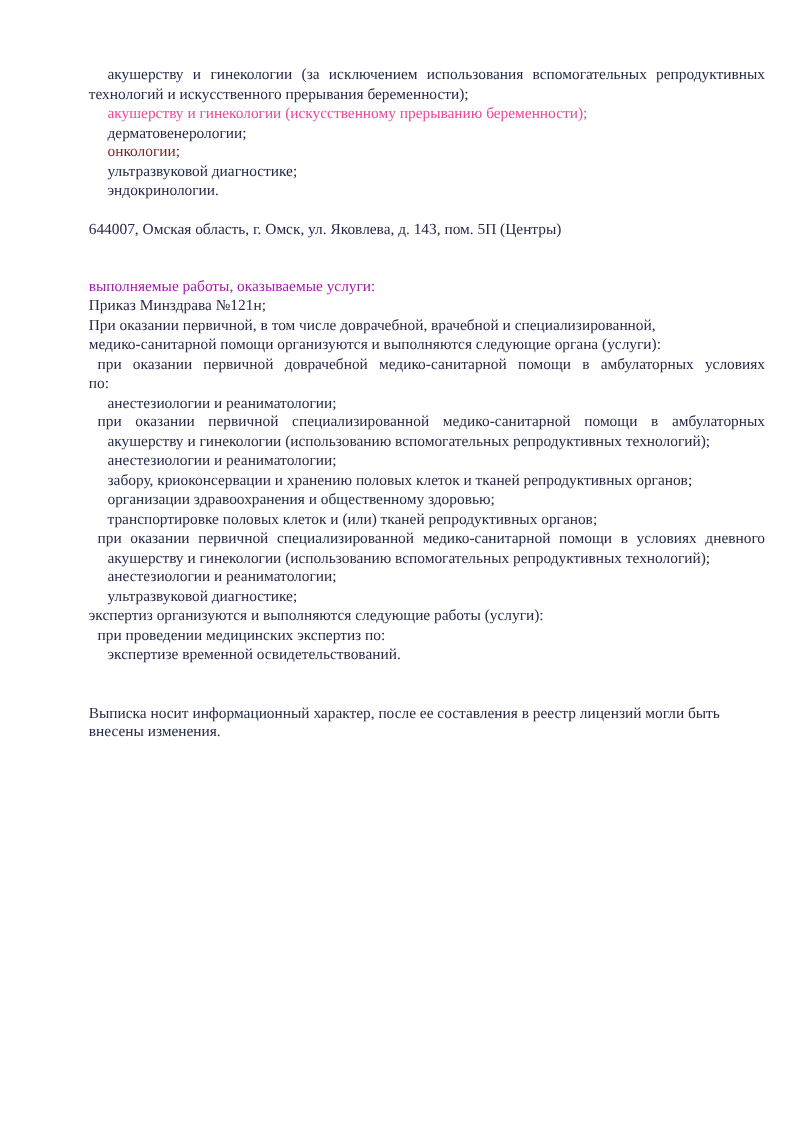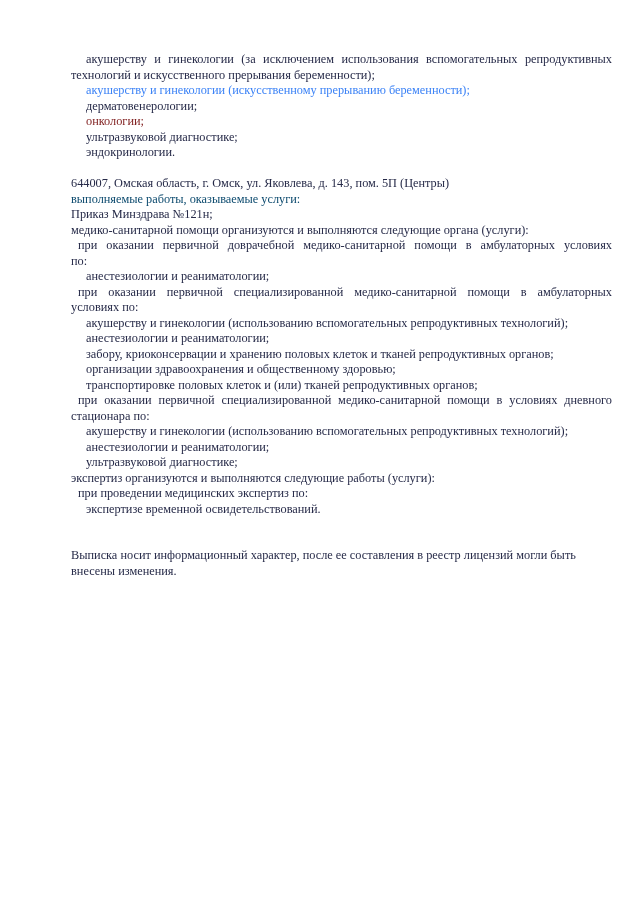--- a/index.html
+++ b/index.html
@@ -41,42 +41,41 @@
     text-align-last: justify;
   }
 </style>
 </head>
 <body style="background: rgb(255, 255, 255);">
 
 <div class="page">
   <div class="doc-body">
       <div class="line ind2 stretch" style="color: rgb(38, 42, 72);">акушерству и гинекологии (за исключением использования вспомогательных репродуктивных</div>
       <div class="line" style="color: rgb(38, 42, 72);">технологий и искусственного прерывания беременности);</div>
-      <div class="line ind2" style="color: #3b82f6;">акушерству и гинекологии (искусственному прерыванию беременности);</div>
+      <div class="line ind2" style="color: #ec4899;">акушерству и гинекологии (искусственному прерыванию беременности);</div>
       <div class="line ind2" style="color: rgb(38, 42, 72);">дерматовенерологии;</div>
       <div class="line ind2" style="color: #7f1d1d;">онкологии;</div>
       <div class="line ind2" style="color: rgb(38, 42, 72);">ультразвуковой диагностике;</div>
       <div class="line ind2" style="color: rgb(38, 42, 72);">эндокринологии.</div>
       <div class="line" style="color: rgb(38, 42, 72);"></div>
       <div class="line" style="color: rgb(38, 42, 72);">644007, Омская область, г. Омск, ул. Яковлева, д. 143, пом. 5П (Центры)</div>
-      <div class="line" style="color: #0c4a6e;">выполняемые работы, оказываемые услуги:</div>
+      <div class="line" style="color: #a21caf; margin-top: 30px;">выполняемые работы, оказываемые услуги:</div>
       <div class="line" style="color: rgb(38, 42, 72);">Приказ Минздрава №121н;</div>
+      <div class="line" style="color: rgb(38, 42, 72);">При оказании первичной, в том числе доврачебной, врачебной и специализированной,</div>
       <div class="line" style="color: rgb(38, 42, 72);">медико-санитарной помощи организуются и выполняются следующие органа (услуги):</div>
       <div class="line ind1 stretch" style="color: rgb(38, 42, 72);">при оказании первичной доврачебной медико-санитарной помощи в амбулаторных условиях</div>
       <div class="line" style="color: rgb(38, 42, 72);">по:</div>
       <div class="line ind2" style="color: rgb(38, 42, 72);">анестезиологии и реаниматологии;</div>
       <div class="line ind1 stretch" style="color: rgb(38, 42, 72);">при оказании первичной специализированной медико-санитарной помощи в амбулаторных</div>
-      <div class="line" style="color: rgb(38, 42, 72);">условиях по:</div>
       <div class="line ind2" style="color: rgb(38, 42, 72);">акушерству и гинекологии (использованию вспомогательных репродуктивных технологий);</div>
       <div class="line ind2" style="color: rgb(38, 42, 72);">анестезиологии и реаниматологии;</div>
       <div class="line ind2" style="color: rgb(38, 42, 72);">забору, криоконсервации и хранению половых клеток и тканей репродуктивных органов;</div>
       <div class="line ind2" style="color: rgb(38, 42, 72);">организации здравоохранения и общественному здоровью;</div>
       <div class="line ind2" style="color: rgb(38, 42, 72);">транспортировке половых клеток и (или) тканей репродуктивных органов;</div>
       <div class="line ind1 stretch" style="color: rgb(38, 42, 72);">при оказании первичной специализированной медико-санитарной помощи в условиях дневного</div>
-      <div class="line" style="color: rgb(38, 42, 72);">стационара по:</div>
       <div class="line ind2" style="color: rgb(38, 42, 72);">акушерству и гинекологии (использованию вспомогательных репродуктивных технологий);</div>
       <div class="line ind2" style="color: rgb(38, 42, 72);">анестезиологии и реаниматологии;</div>
       <div class="line ind2" style="color: rgb(38, 42, 72);">ультразвуковой диагностике;</div>
       <div class="line" style="color: rgb(38, 42, 72);">экспертиз организуются и выполняются следующие работы (услуги):</div>
       <div class="line ind1" style="color: rgb(38, 42, 72);">при проведении медицинских экспертиз по:</div>
       <div class="line ind2" style="color: rgb(38, 42, 72);">экспертизе временной освидетельствований.</div>
       <div class="line" style="color: rgb(38, 42, 72);"></div>
       <div class="line" style="color: rgb(38, 42, 72);"></div>
       <div class="line" style="color: rgb(38, 42, 72);">Выписка носит информационный характер, после ее составления в реестр лицензий могли быть</div>
       <div class="line" style="color: rgb(38, 42, 72);">внесены изменения.</div>

